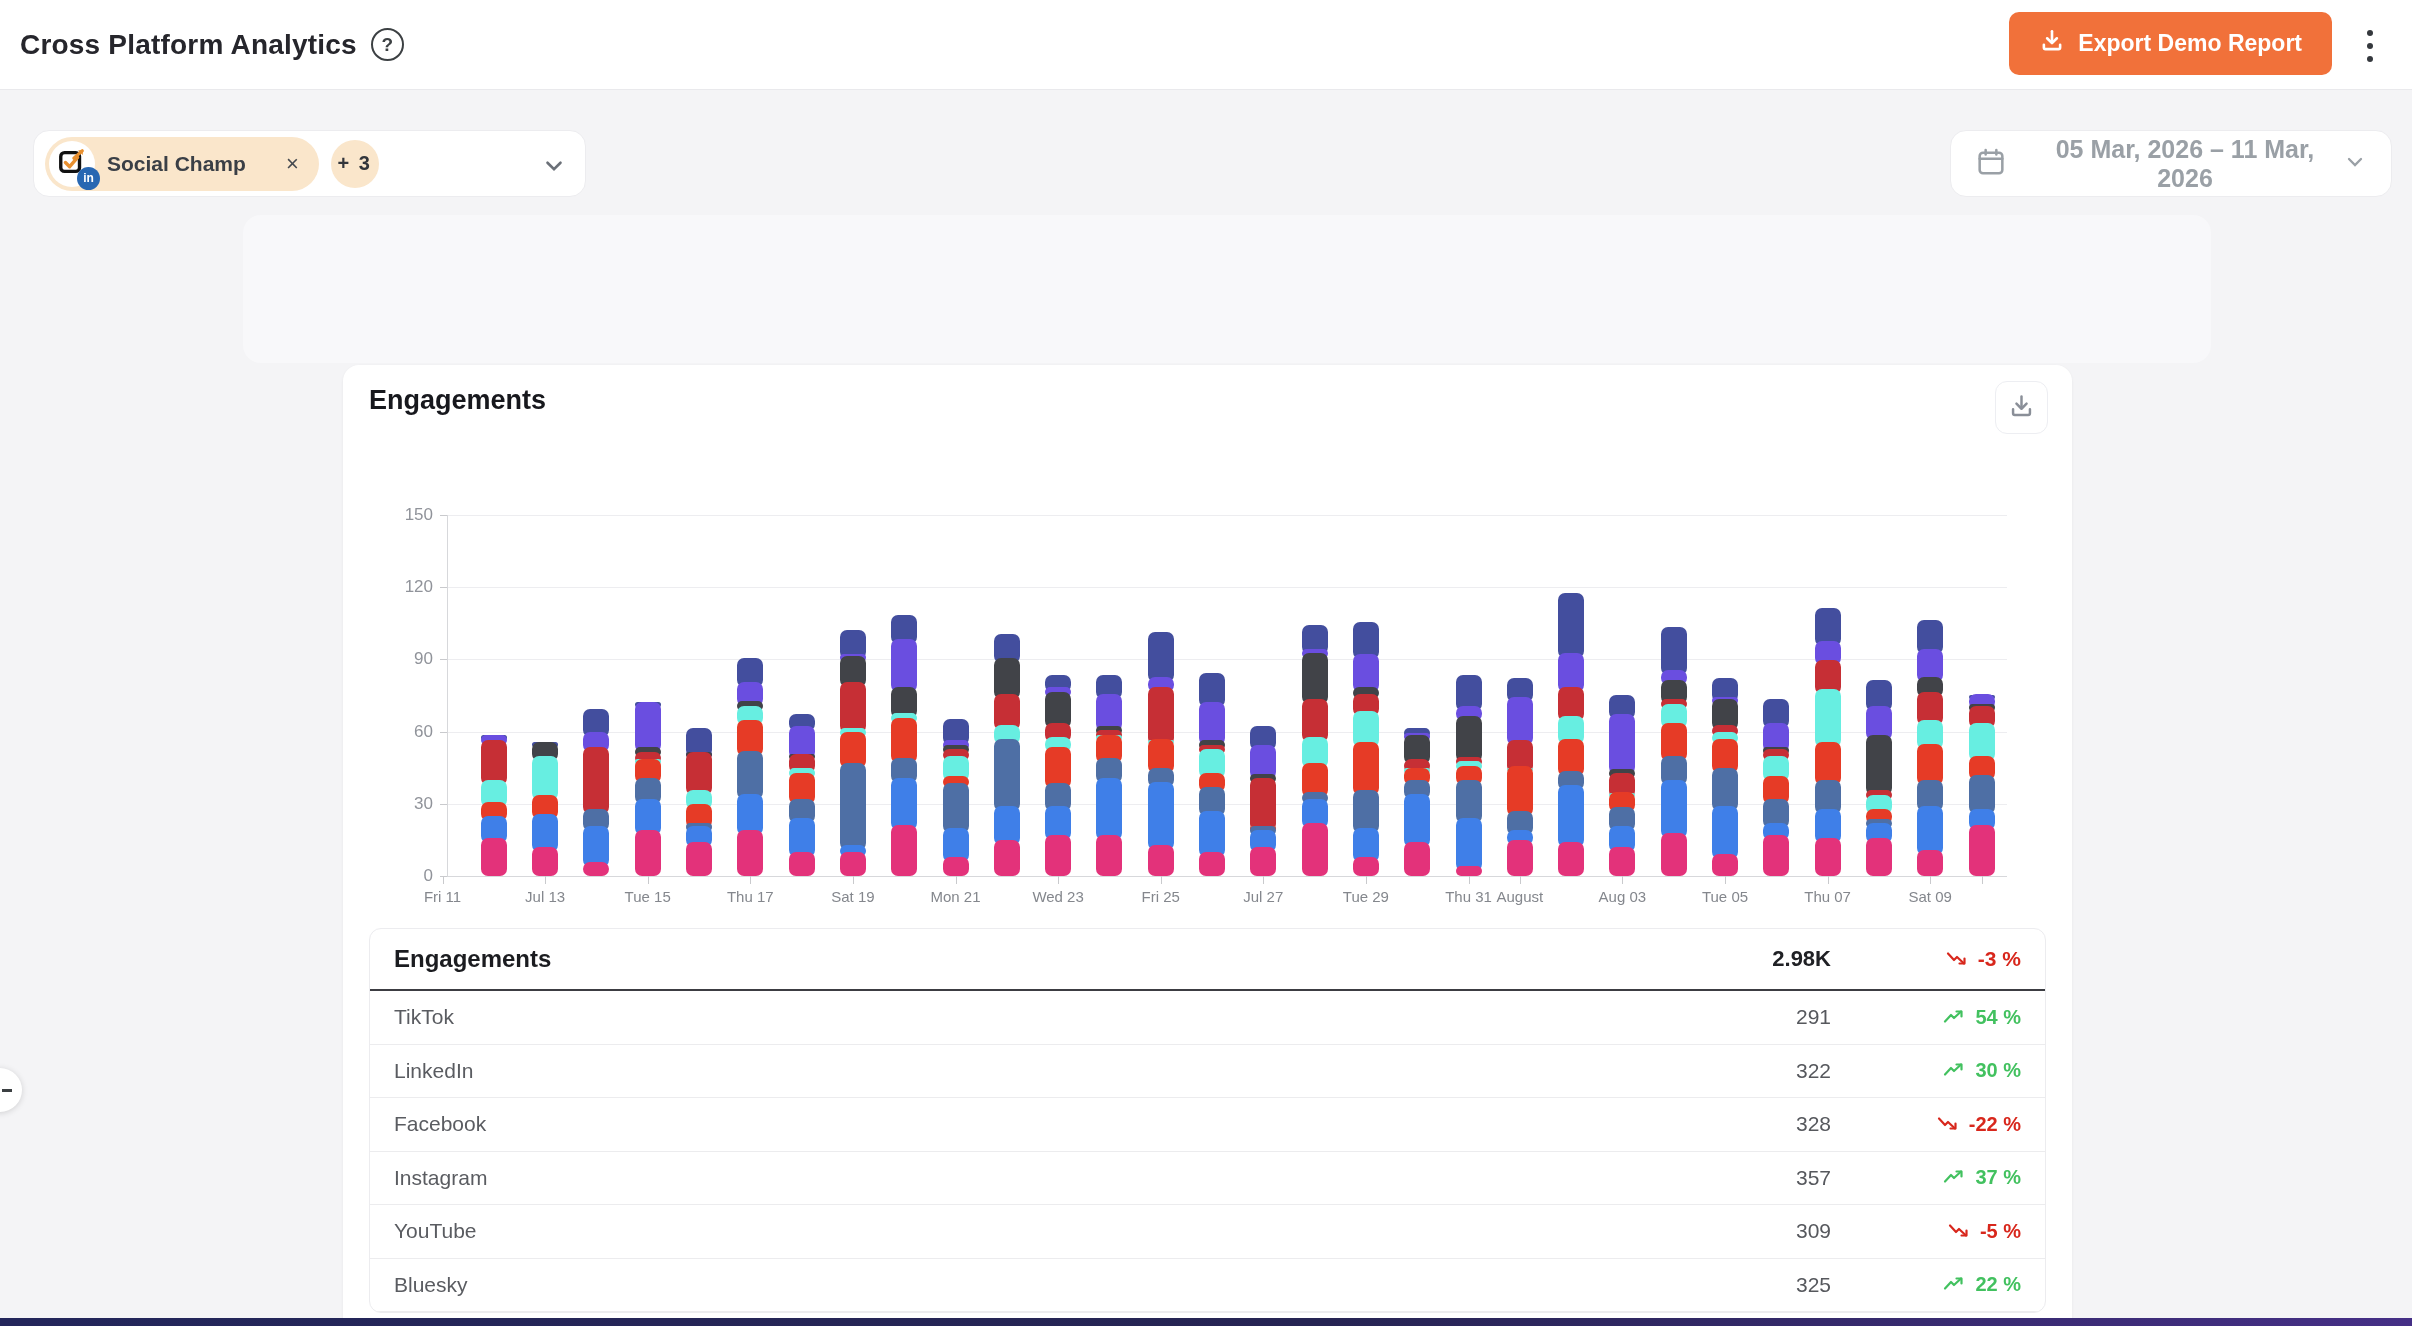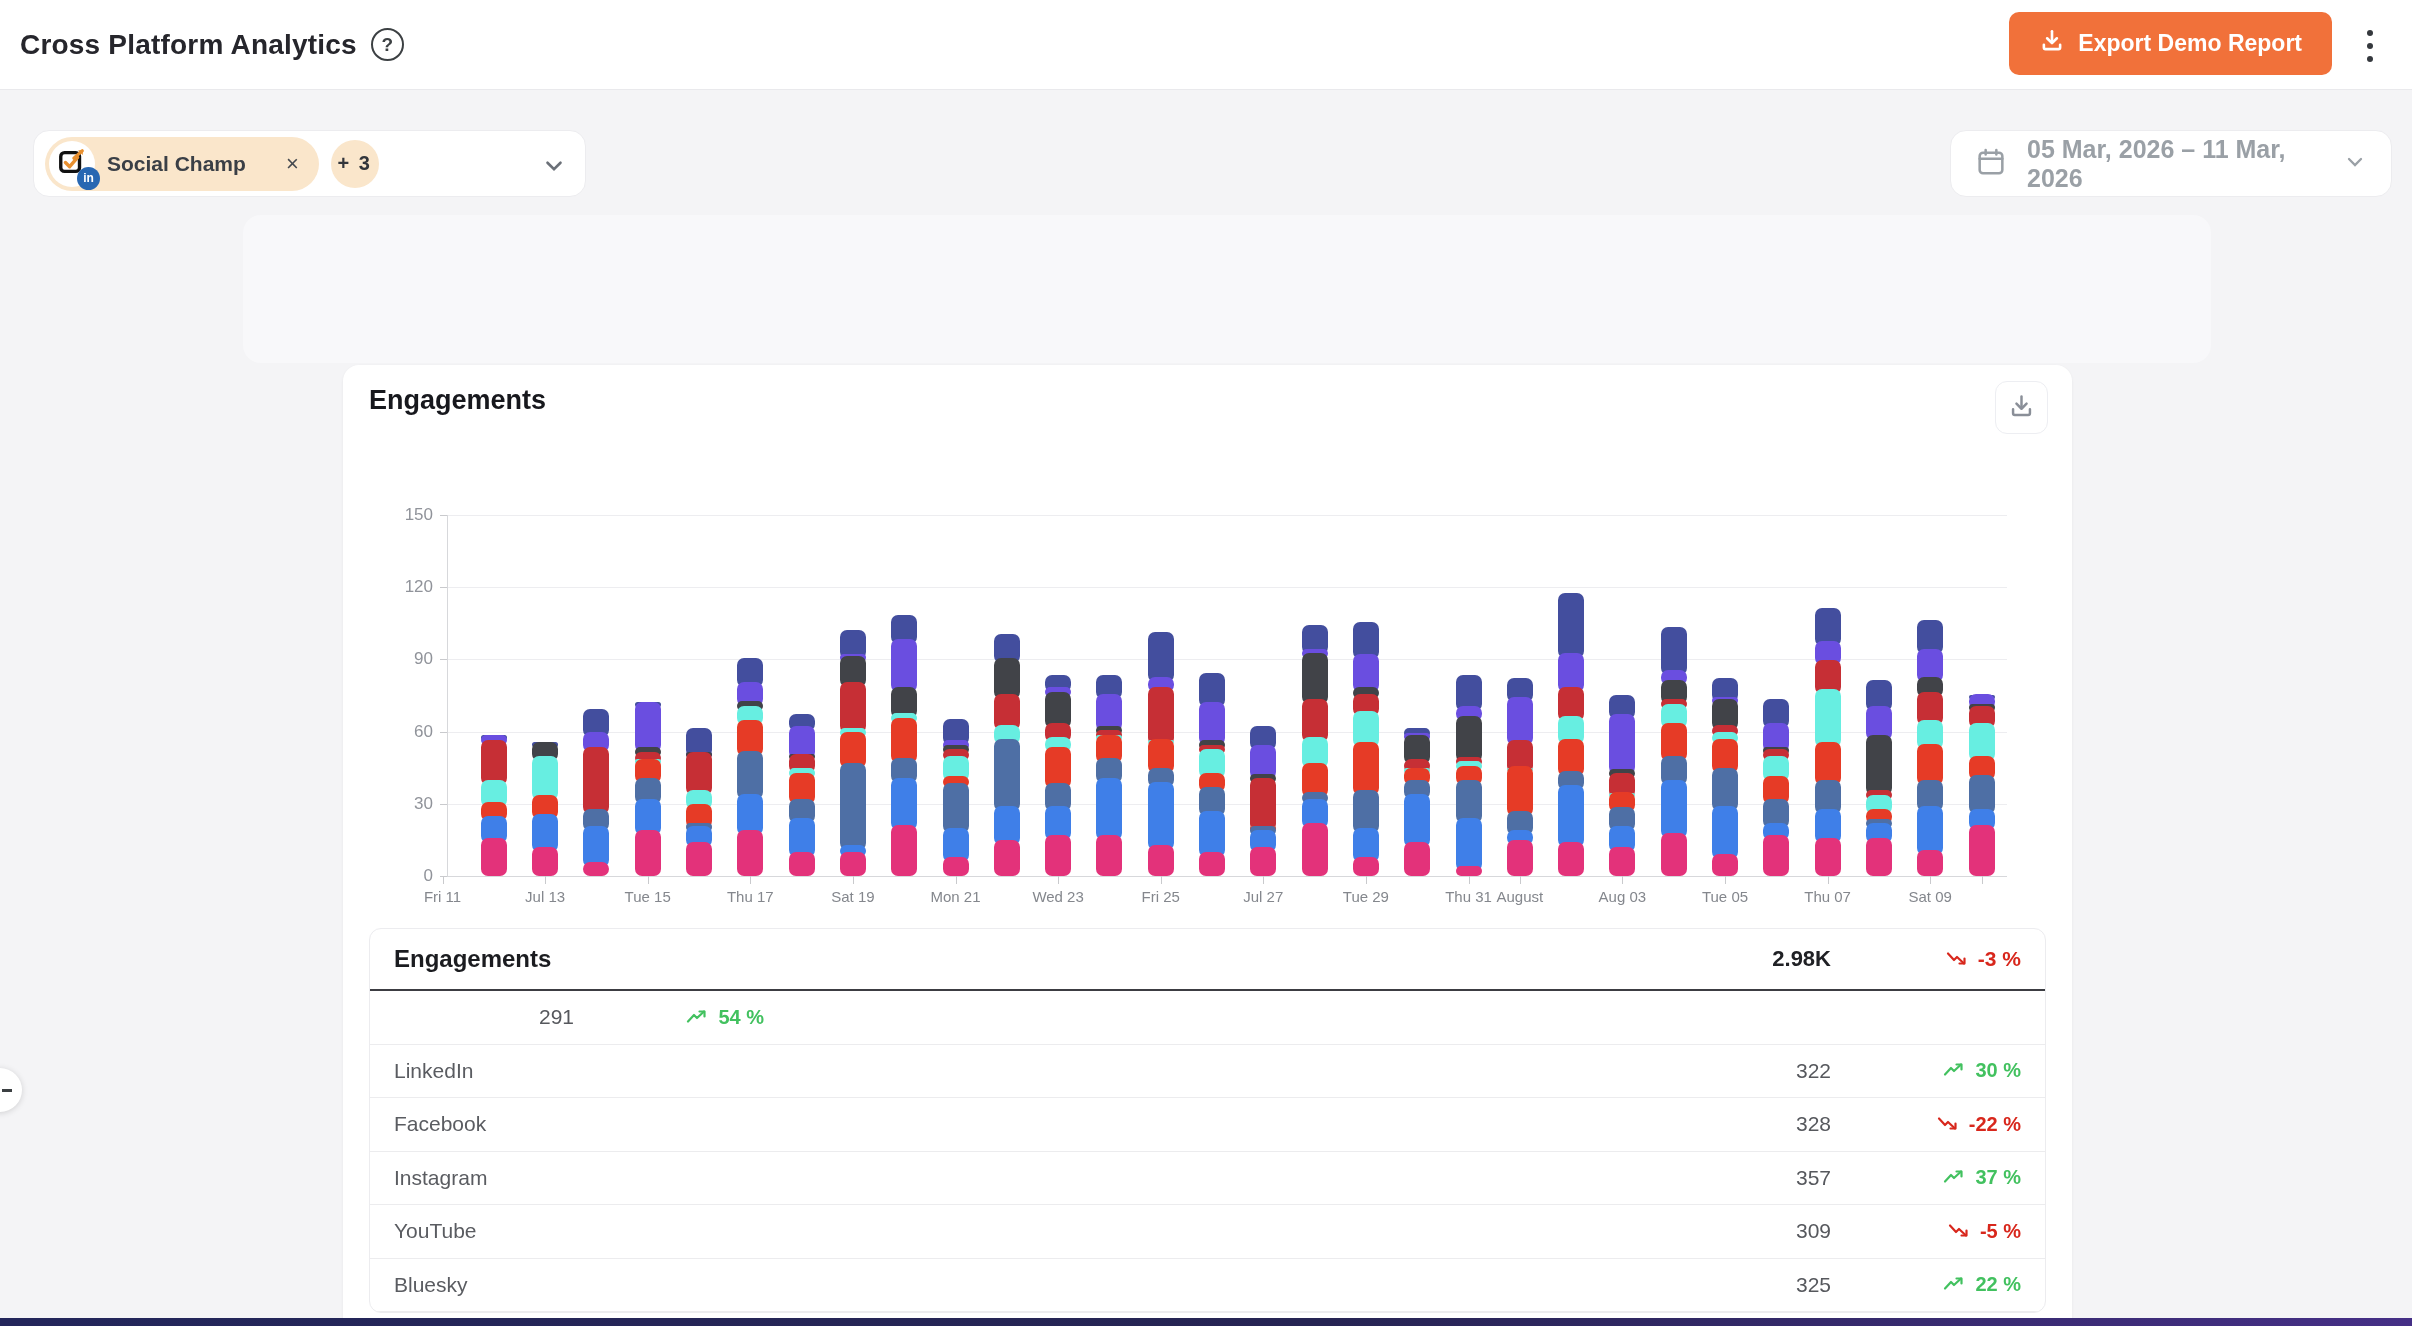--- a/index.html
+++ b/index.html
@@ -34,21 +34,21 @@
   .chip-label { font-size:21px; color:#3a3f46; font-weight:600; margin-left:12px; }
   .chip-x { font-size:22px; color:#45494f; margin-left:40px; cursor:pointer; line-height:1; }
   .plus-badge { width:48px; height:48px; border-radius:50%; background:#FAE6CB; margin-left:12px;
                 display:flex; align-items:center; justify-content:center; font-size:20px; font-weight:700;
                 color:#32353b; letter-spacing:2px; cursor:pointer; }
   .filter-chevron { position:absolute; right:18px; top:22px; cursor:pointer; }
 
   .date-box { position:absolute; left:1950px; top:130px; width:442px; height:67px; background:#fff;
               border:1px solid #ececef; border-radius:16px; display:flex; align-items:center;
               padding:0 24px; cursor:pointer; }
-  .date-text { font-size:25px; font-weight:600; color:#9aa0a6; margin-left:20px; flex:1; text-align:left; }
+  .date-text { font-size:25px; font-weight:600; color:#9aa0a6; margin-left:20px; flex:1; text-align:center; }
 
   .ghost-band { position:absolute; left:243px; top:215px; width:1968px; height:148px; background:#f8f8fa;
                 border-radius:18px; }
 
   
   .card { position:absolute; left:343px; top:365px; width:1729px; height:961px; background:#fff;
           border-radius:16px 16px 0 0; box-shadow:0 1px 3px rgba(30,30,40,.06); }
   .card-head { position:absolute; left:26px; top:20px; right:26px; }
   .card-title { font-size:27px; font-weight:700; color:#17181d; }
   .card-sub { font-size:20.5px; color:#53565e; margin-top:11px; }
@@ -557,20 +557,21 @@
           <svg width="24" height="15" viewBox="0 0 24 15" fill="none" stroke="#D8271C" stroke-width="2.2" stroke-linecap="round" stroke-linejoin="round">
             <path d="M2 2.5 8 9l3-3 7 6.5"></path>
               <path d="M18.5 7.5v5h-5" fill="none"></path>
           </svg>
         </span>
         <span>-3 %</span>
       </span>
     </div>
     <div id="table-rows">
         <div class="trow body">
+          <span class="t-name">TikTok</span>
           <span class="t-val">291</span>
           <span class="t-chg up">
             <span><svg width="24" height="15" viewBox="0 0 24 15" fill="none" stroke="#42C15F" stroke-width="2.2" stroke-linecap="round" stroke-linejoin="round">
                 <path d="M2 12.5 8 6l3 3 7-6.5"></path>
                 <path d="M13.5 2.5h5v5"></path>
               </svg></span>
             <span>54 %</span>
           </span>
         </div>
         <div class="trow body">

